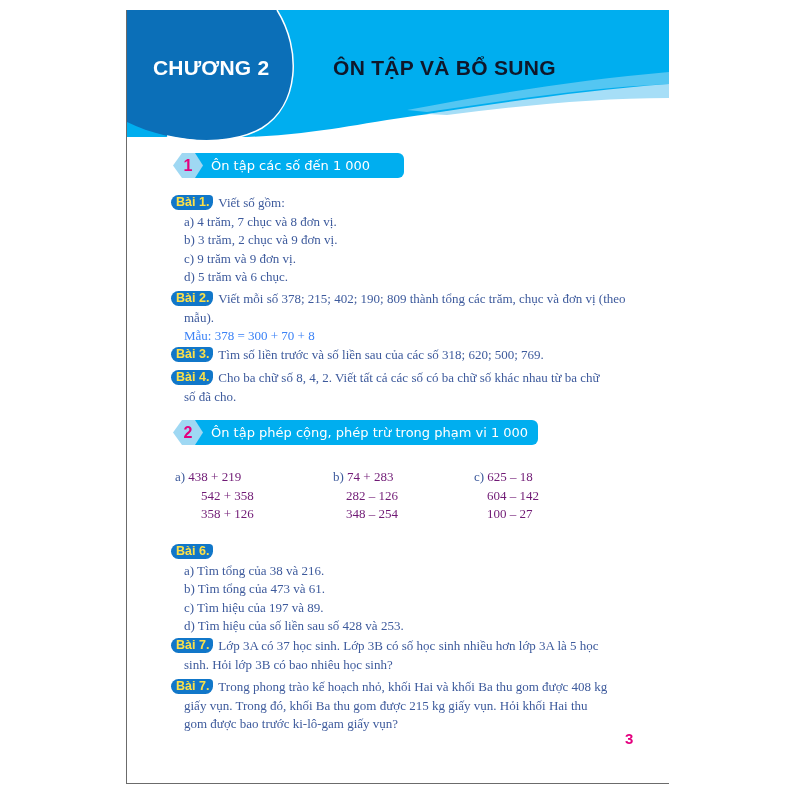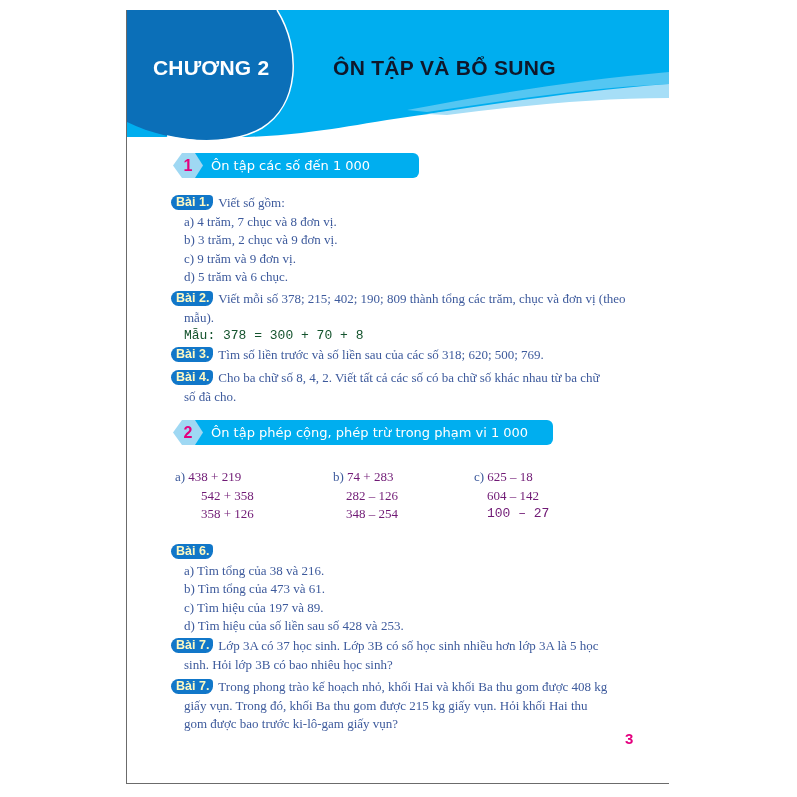--- a/index.html
+++ b/index.html
@@ -15,37 +15,37 @@
       font-family: "Liberation Sans", sans-serif; font-weight: bold; font-size: 21px; letter-spacing: 0.2px;
     }
     .chapter-title {
       position: absolute; left: 194px; top: 46px; color: #0f172a;
       font-family: "Liberation Sans", sans-serif; font-weight: bold; font-size: 21px; letter-spacing: 0.3px; margin-left: 12px;
     }
     .section-head { position: absolute; height: 25px; }
     .section-pill {
       position: absolute; left: 14px; top: 0; height: 25px; background: #00aeef;
       border-radius: 0 6px 6px 0; color: #fff; font-family: "DejaVu Sans", sans-serif;
-      font-size: 13px; line-height: 25px; padding-left: 24px; padding-right: 20px; white-space: nowrap;
+      font-size: 13px; line-height: 25px; padding-left: 24px; padding-right: 5px; white-space: nowrap;
     }
     .section-diamond {
       position: absolute; left: 0; top: 0; width: 30px; height: 25px;
     }
     .section-num {
       position: absolute; left: 0; top: 0; width: 30px; height: 25px; line-height: 25px; text-align: center;
       color: #e4007f; font-family: "Liberation Sans", sans-serif; font-weight: bold; font-size: 16px;
     }
     .ex { position: absolute; left: 44px; width: 460px; color: #3d5a9c; font-size: 13px; line-height: 18.5px; }
     .badge {
-      display: inline-block; background: #1177c9; color: #fef9c3; font-family: "Liberation Sans", sans-serif;
+      display: inline-block; background: #1177c9; color: #fde047; font-family: "Liberation Sans", sans-serif;
       font-weight: bold; font-size: 12.5px; line-height: 15px; padding: 0 4px 0 5px; border-radius: 8px 4px 8px 8px;
       margin-right: 5px; vertical-align: 1px;
     }
     .indent { padding-left: 13px; }
-    .mau { color: #14532d; font-family: Liberation Mono, monospace; }
+    .mau { color: #3b82f6; }
     .magenta { color: #701a75; }
     .grid3 { position: relative; height: 56px; }
     .col { position: absolute; top: 0; line-height: 18.5px; }
     .col .lbl { color: #3d5a9c; }
     .pageno {
       position: absolute; left: 498px; top: 720px; color: #e4007f;
       font-family: "Liberation Sans", sans-serif; font-weight: bold; font-size: 15px;
     }
   </style>
 </head>
@@ -110,21 +110,21 @@
         <div style="padding-left:26px;" class="magenta">358 + 126</div>
       </div>
       <div class="col" style="left:162px;">
         <div><span class="lbl">b)</span> <span class="magenta">74 + 283</span></div>
         <div style="padding-left:13px;" class="magenta">282 – 126</div>
         <div style="padding-left:13px;" class="magenta">348 – 254</div>
       </div>
       <div class="col" style="left:303px;">
         <div><span class="lbl">c)</span> <span class="magenta">625 – 18</span></div>
         <div style="padding-left:13px;" class="magenta">604 – 142</div>
-        <div style="padding-left:13px;font-family:Liberation Mono, monospace;" class="magenta">100 – 27</div>
+        <div style="padding-left:13px;" class="magenta">100 – 27</div>
       </div>
     </div>
   </div>
 
   <div class="ex" style="top:533px;">
     <div><span class="badge">Bài 6.</span></div>
     <div class="indent">a) Tìm tổng của 38 và 216.</div>
     <div class="indent">b) Tìm tổng của 473 và 61.</div>
     <div class="indent">c) Tìm hiệu của 197 và 89.</div>
     <div class="indent">d) Tìm hiệu của số liền sau số 428 và 253.</div>

